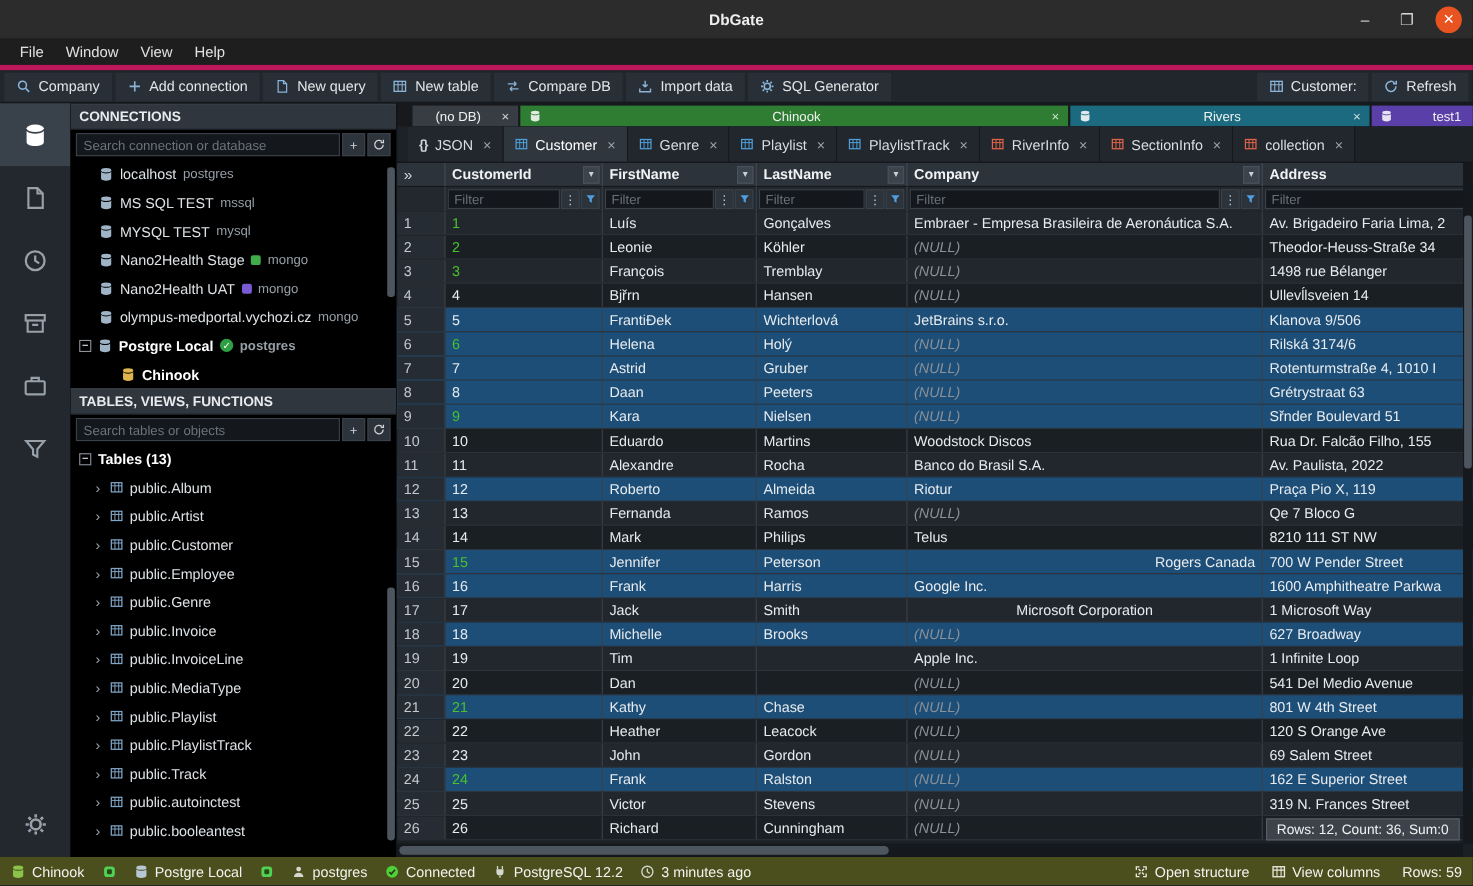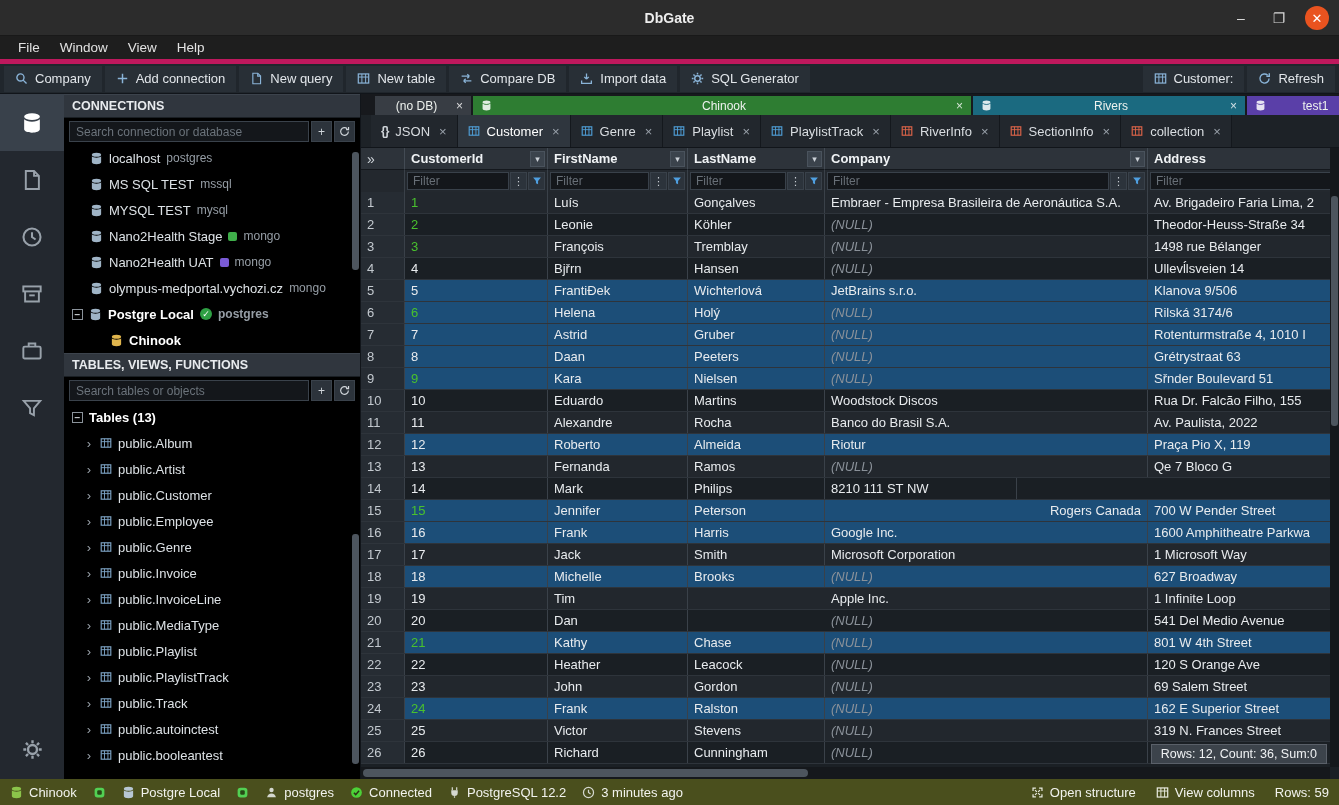--- a/index.html
+++ b/index.html
@@ -814,20 +814,21 @@
               <div class="g-cell" style="width: 140px;">Fernanda</div>
               <div class="g-cell" style="width: 137px;">Ramos</div>
               <div class="g-cell nul" style="width: 323px;">(NULL)</div>
               <div class="g-cell" style="width: 192px;">Qe 7 Bloco G</div>
             </div>
             <div class="g-row even">
               <div class="g-cell g-num">14</div>
               <div class="g-cell" style="width: 143px;">14</div>
               <div class="g-cell" style="width: 140px;">Mark</div>
               <div class="g-cell" style="width: 137px;">Philips</div>
+              <div class="g-cell" style="width: 323px;">Telus</div>
               <div class="g-cell" style="width: 192px;">8210 111 ST NW</div>
             </div>
             <div class="g-row sel">
               <div class="g-cell g-num">15</div>
               <div class="g-cell green" style="width: 143px;">15</div>
               <div class="g-cell" style="width: 140px;">Jennifer</div>
               <div class="g-cell" style="width: 137px;">Peterson</div>
               <div class="g-cell" style="width: 323px; text-align: right;">Rogers Canada</div>
               <div class="g-cell" style="width: 192px;">700 W Pender Street</div>
             </div>
@@ -837,21 +838,21 @@
               <div class="g-cell" style="width: 140px;">Frank</div>
               <div class="g-cell" style="width: 137px;">Harris</div>
               <div class="g-cell" style="width: 323px;">Google Inc.</div>
               <div class="g-cell" style="width: 192px;">1600 Amphitheatre Parkwa</div>
             </div>
             <div class="g-row odd">
               <div class="g-cell g-num">17</div>
               <div class="g-cell" style="width: 143px;">17</div>
               <div class="g-cell" style="width: 140px;">Jack</div>
               <div class="g-cell" style="width: 137px;">Smith</div>
-              <div class="g-cell" style="width: 323px;">Microsoft Corporation</div>
+              <div class="g-cell" style="width: 323px; text-align: center;">Microsoft Corporation</div>
               <div class="g-cell" style="width: 192px;">1 Microsoft Way</div>
             </div>
             <div class="g-row sel">
               <div class="g-cell g-num">18</div>
               <div class="g-cell" style="width: 143px;">18</div>
               <div class="g-cell" style="width: 140px;">Michelle</div>
               <div class="g-cell" style="width: 137px;">Brooks</div>
               <div class="g-cell nul" style="width: 323px;">(NULL)</div>
               <div class="g-cell" style="width: 192px;">627 Broadway</div>
             </div>

